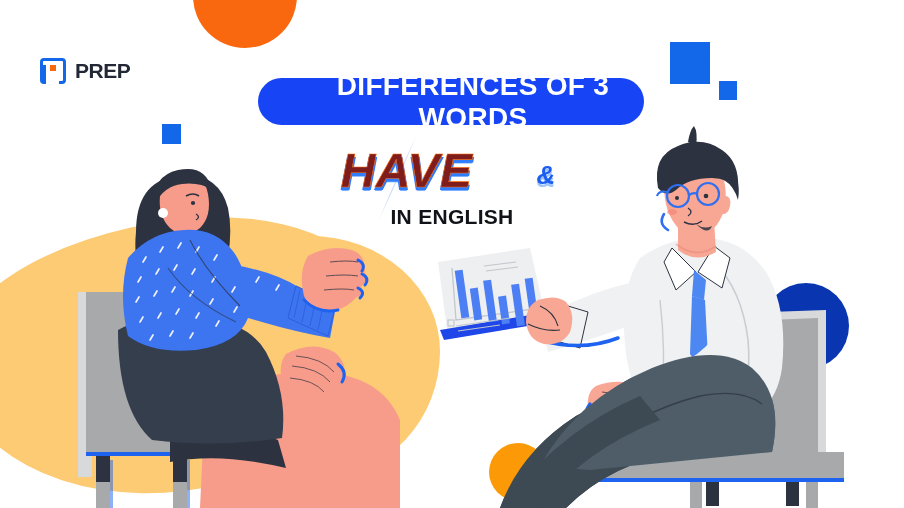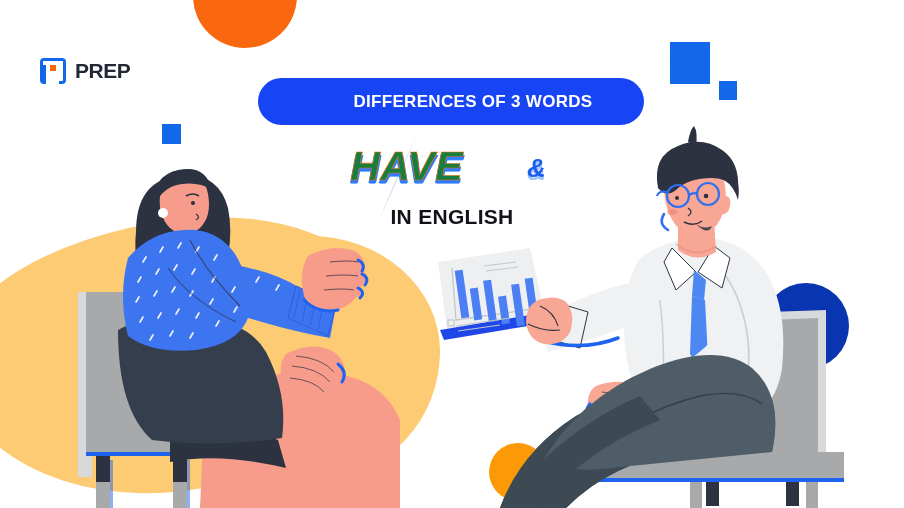--- a/index.html
+++ b/index.html
@@ -114,42 +114,42 @@
     left: 258px; top: 78px;
     width: 386px; height: 47px;
     background: #1744F5;
     border-radius: 24px;
     display: flex;
     align-items: center;
     justify-content: center;
   }
   .pill-label {
     color: #ffffff;
-    font-size: 17px;
+    font-size: 28px;
     font-weight: bold;
     letter-spacing: 0.3px;
     margin-left: 44px;
   }
 
   .big-words {
     position: absolute;
     left: 252px; top: 143px;
     width: 400px;
     height: 48px;
     display: flex;
     align-items: baseline;
     justify-content: center;
     gap: 0px;
   }
   .word {
-    font-size: 41px;
+    font-size: 48px;
     font-weight: bold;
     font-style: italic;
     letter-spacing: 0.5px;
-    color: #15803d;
+    color: #7f1d1d;
     text-shadow:
        0px 3px 0 #2f7dfc,
       -1px 3px 0 #2f7dfc,
        1px 3px 0 #2f7dfc,
        0px 4px 0 #7fb0fd;
     -webkit-text-stroke: 0.6px #F9680E;
   }
   .amp {
     font-size: 26px;
     font-weight: bold;

